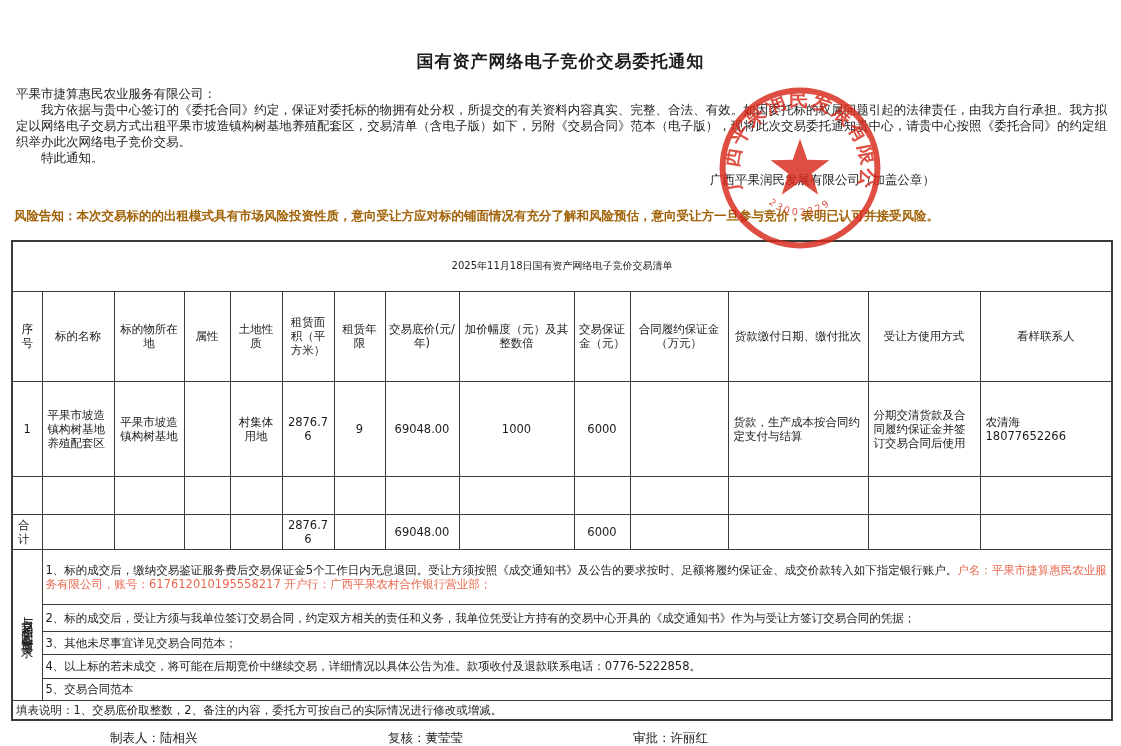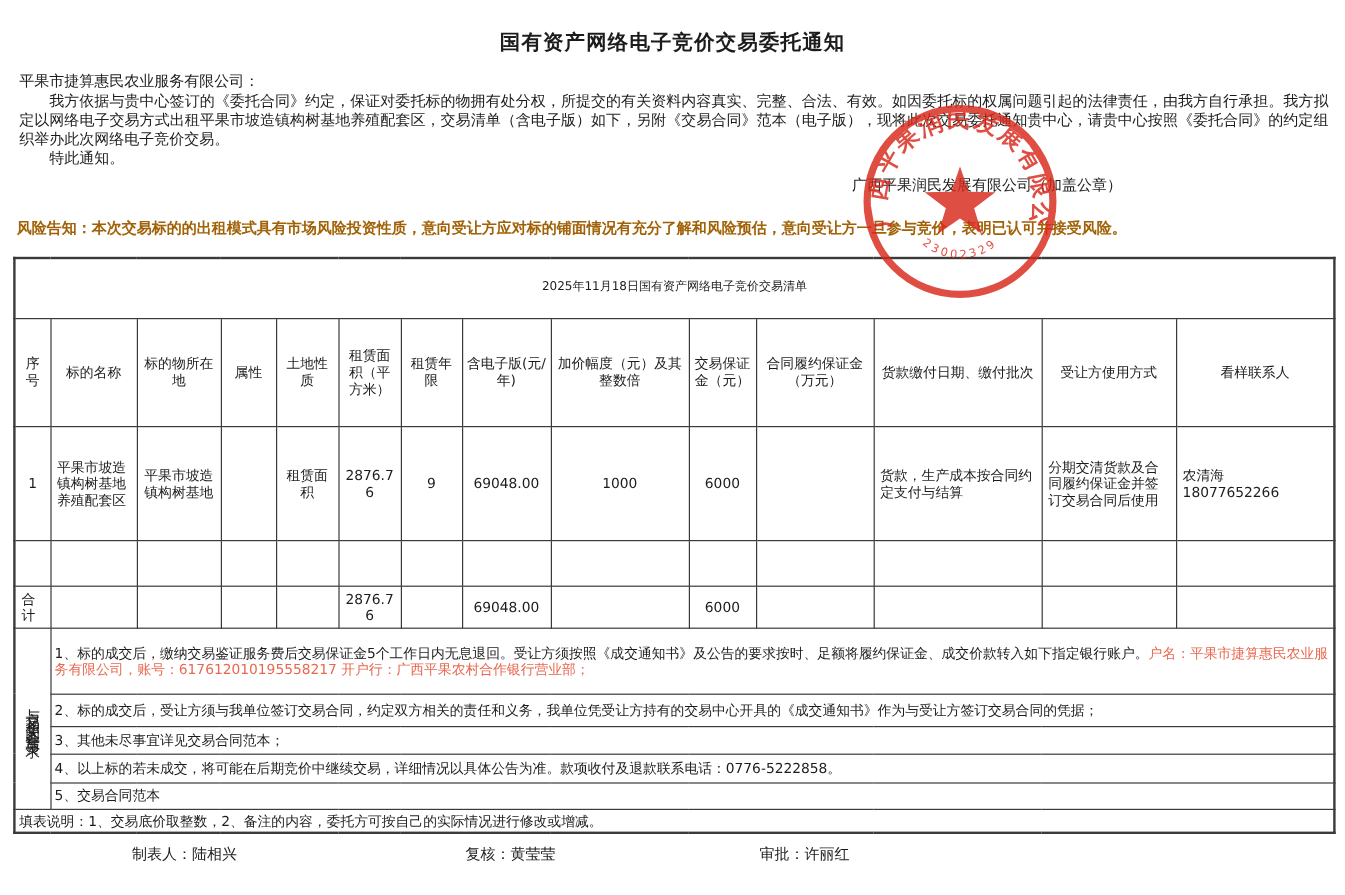--- a/index.html
+++ b/index.html
@@ -2,21 +2,21 @@
 <html><head>
 <meta charset="utf-8">
 <style>
   * { margin:0; padding:0; box-sizing:border-box; }
   html,body { background:#ffffff; }
   body {
     width:1121px; height:746px; position:relative; overflow:hidden;
     font-family:"DejaVu Sans","Liberation Sans",sans-serif;
     color:#1c1c1c;
   }
-  .doc-title { text-align:center; padding-top:24px; font-size:17px; font-weight:bold; letter-spacing:1px; }
+  .doc-title { text-align:center; padding-top:24px; font-size:17px; font-weight:bold; letter-spacing:1px;margin-top:26px; }
   .body-block { margin:13px 14px 0 16px; font-size:12.5px; line-height:16px; }
   .salutation { }
   .para { text-indent:2em; text-align:justify; }
   .notice-line { text-indent:2em; }
   .sign-block { margin-top:6px; font-size:12.5px; line-height:16px; }
   .sign-company { text-align:right; padding-right:186px; }
   .sign-date { text-align:right; padding-right:266px; }
   .risk { margin:20px 0 0 14px; font-size:12.5px; font-weight:bold; color:#a16207; }
 
   
@@ -105,35 +105,35 @@
   </tr>
 
   <tr class="rh">
     <td>序号</td>
     <td>标的名称</td>
     <td>标的物所在地</td>
     <td>属性</td>
     <td>土地性质</td>
     <td>租赁面积（平方米）</td>
     <td>租赁年限</td>
-    <td>含电子版(元/年)</td>
+    <td>交易底价(元/年)</td>
     <td>加价幅度（元）及其整数倍</td>
     <td>交易保证金（元）</td>
     <td>合同履约保证金（万元）</td>
     <td>货款缴付日期、缴付批次</td>
     <td>受让方使用方式</td>
     <td>看样联系人</td>
   </tr>
 
   <tr class="rd1">
     <td>1</td>
     <td class="tl">平果市坡造镇构树基地养殖配套区</td>
     <td>平果市坡造镇构树基地</td>
     <td></td>
-    <td>租赁面积</td>
+    <td>村集体用地</td>
     <td>2876.76</td>
     <td>9</td>
     <td>69048.00</td>
     <td>1000</td>
     <td>6000</td>
     <td></td>
     <td class="tl">货款，生产成本按合同约定支付与结算</td>
     <td class="tl">分期交清货款及合同履约保证金并签订交易合同后使用</td>
     <td class="tl pre">农清海
 18077652266</td>

